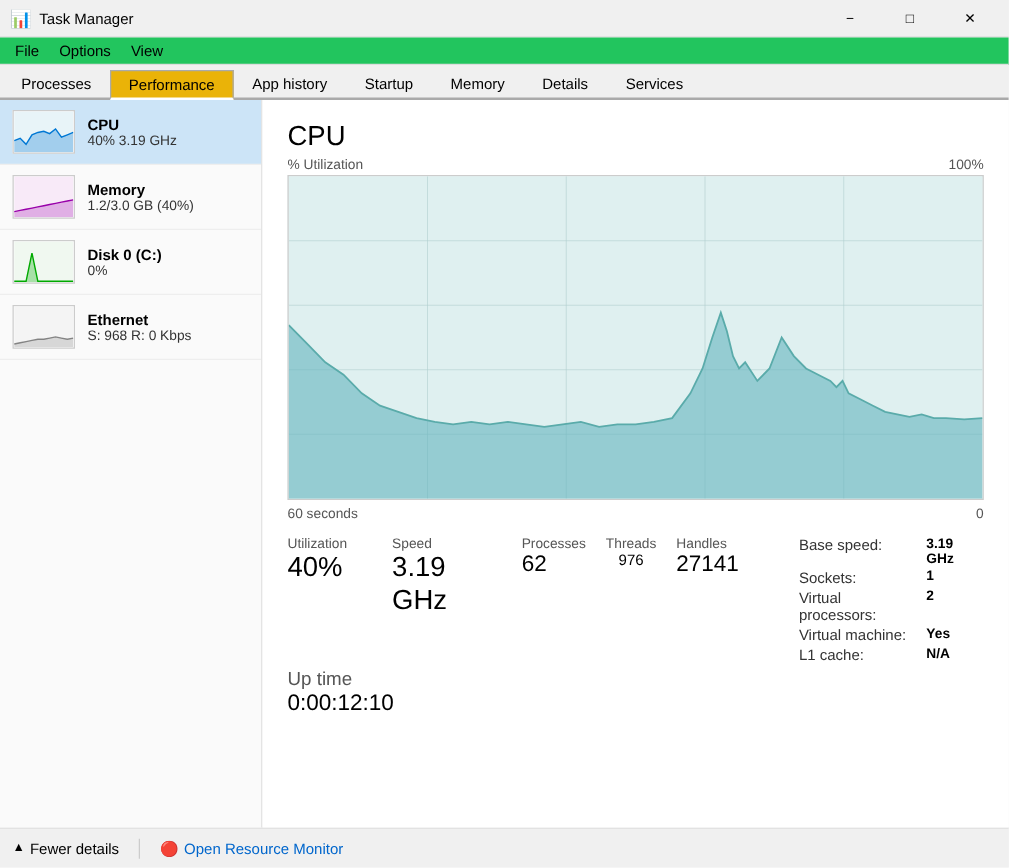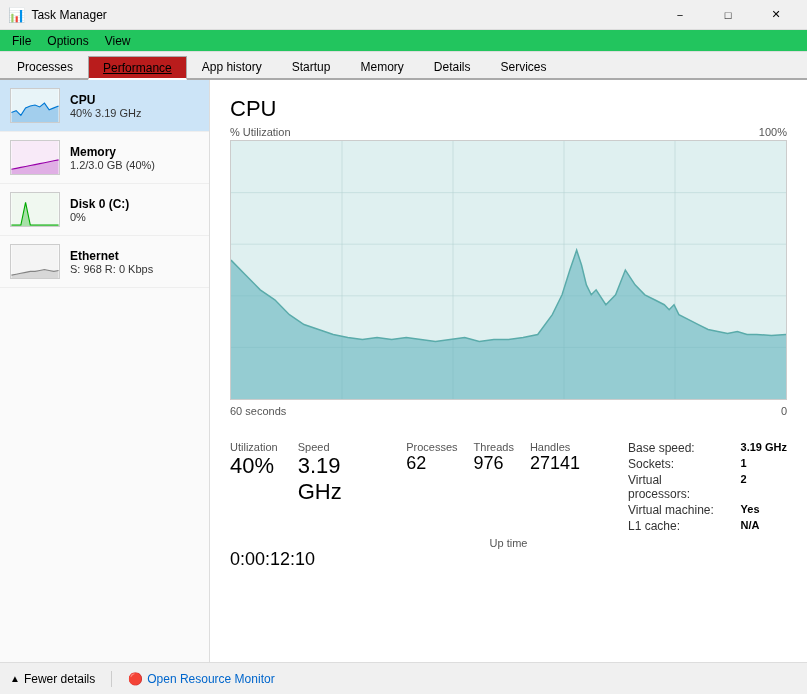--- a/index.html
+++ b/index.html
@@ -74,26 +74,25 @@
       padding: 4px 14px;
       cursor: pointer;
       font-size: 12px;
       border: 1px solid transparent;
       border-bottom: none;
       height: 24px;
       display: flex;
       align-items: center;
     }
     .tab.active {
-      background: #b91c1c;
+      background: #eab308;
       border: 1px solid #aaa;
       border-bottom: 2px solid white;
       margin-bottom: -2px;
       z-index: 1;
-      text-decoration: underline;
     }
 
     
     .main-content {
       display: flex;
       height: calc(694px - 30px - 22px - 28px - 32px);
       background: white;
     }
 
     
@@ -171,33 +170,33 @@
       height: 260px;
       border: 1px solid #ccc;
       background: #e8f4f4;
     }
     .chart-label-bottom {
       display: flex;
       justify-content: space-between;
       font-size: 11px;
       color: #555;
       margin-top: 2px;
-      margin-bottom: 24px;
+      margin-bottom: 12px;
     }
     .stat-label { font-size: 11px; color: #555; }
     .stat-value { font-size: 22px; font-weight: 300; line-height: 1.2; }
 
     .detail-stats {
       display: flex;
       justify-content: space-between;
       margin-top: 4px;
     }
     .detail-stats-left {
       display: flex;
-      gap: 20px;
+      gap: 36px;
     }
     .detail-stats-right {
       display: grid;
       grid-template-columns: auto auto;
       gap: 2px 16px;
       align-content: start;
     }
     .detail-stats-right-label {
       font-size: 12px;
       color: #333;
@@ -233,21 +232,21 @@
       cursor: pointer;
       color: #0066cc;
       font-size: 12px;
       text-decoration: none;
     }
 
     
     .uptime-section {
       margin-top: 4px;
     }
-    .uptime-label { font-size: 11px; color: #555; text-align: center; }
+    .uptime-label { font-size: 15px; color: #555; }
     .uptime-value { font-size: 18px; font-weight: 300; }
 
     
     .grid-line {
       stroke: #b0d0d0;
       stroke-width: 0.5;
     }
   </style>
 </head>
 <body>
@@ -486,21 +485,21 @@
           <div class="stat-label">Speed</div>
           <div class="stat-value">3.19 GHz</div>
         </div>
         <div style="display:flex;gap:16px;">
           <div>
             <div class="stat-label">Processes</div>
             <div class="stat-value" style="font-size:18px;">62</div>
           </div>
           <div>
             <div class="stat-label">Threads</div>
-            <div class="stat-value" style="font-size:18px;">976</div>
+            <div class="stat-value" style="font-size:12px;text-align:center;">976</div>
           </div>
           <div>
             <div class="stat-label">Handles</div>
             <div class="stat-value" style="font-size:18px;">27141</div>
           </div>
         </div>
       </div>
 
       <div class="detail-stats-right">
         <div class="detail-stats-right-label">Base speed:</div>

